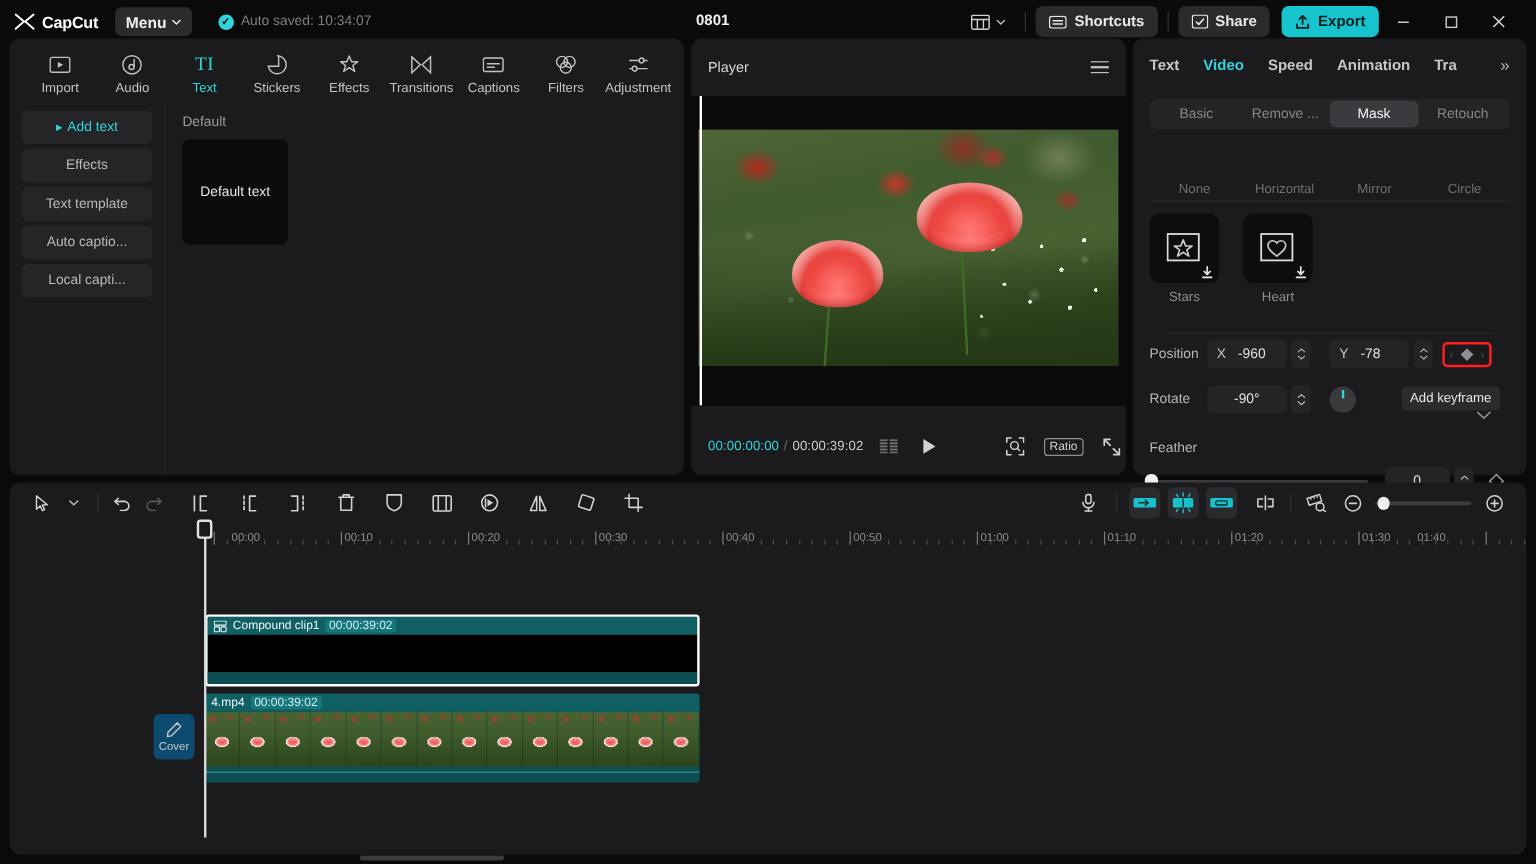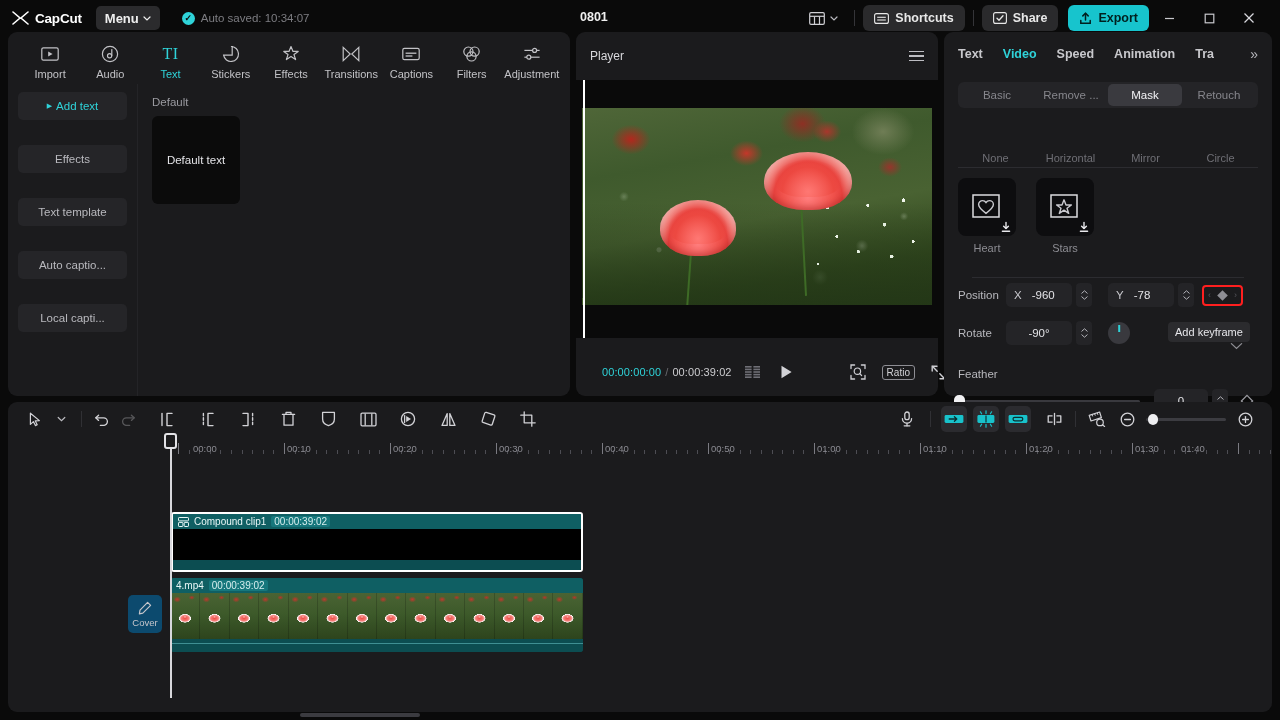--- a/index.html
+++ b/index.html
@@ -61,21 +61,21 @@
   .lp-tab {
     width: 57px; display: flex; flex-direction: column; align-items: center;
     gap: 4px; padding-top: 6px; cursor: pointer; color: #c2c2c6; font-size: 11px;
   }
   .lp-tab.active { color: #2fd3d9; }
   .lp-tab .ic { height: 20px; display: flex; align-items: center; justify-content: center; }
   .lp-tab .ti-glyph { font-size: 16px; font-weight: 500; letter-spacing: 0.5px; font-family: "Liberation Serif", serif; }
 
   .lp-body { position: absolute; top: 52px; left: 0; right: 0; bottom: 0; display: flex; }
   .lp-side {
-    width: 130px; padding: 8px 10px 0 10px; display: flex; flex-direction: column; gap: 25px;
+    width: 130px; padding: 8px 10px 0 10px; display: flex; flex-direction: column; gap: 4px;
     border-right: 1px solid #242427;
   }
   .side-item {
     height: 28px; border-radius: 5px; background: #252528; display: flex;
     align-items: center; justify-content: center; font-size: 11.5px; color: #b9b9be; cursor: pointer;
   }
   .side-item.active { color: #2fd3d9; }
   .side-item .caret { font-size: 7px; margin-right: 4px; }
   .lp-content { flex: 1; padding: 12px 14px; }
   .content-label { font-size: 11.5px; color: #9a9aa0; margin-bottom: 8px; }
@@ -143,21 +143,21 @@
   }
   .poppy .bloom::after { content:''; position:absolute; inset: 14% 12% 22% 12%;
     border-radius: 50% 50% 40% 40%;
     background: radial-gradient(ellipse at 50% 85%, rgba(255,120,115,.9) 0%, rgba(236,70,62,.75) 55%, rgba(255,255,255,0) 80%); }
   .mask-line { position: absolute; left: 7px; top: 0; width: 1.6px; height: 258px; background: #ffffff; }
   .rot-handle {
     position: absolute; left: 600px; top: 207px; width: 19px; height: 19px; border-radius: 50%;
     background: #ffffff; display: flex; align-items: center; justify-content: center; cursor: grab;
   }
   .player-foot {
-    position: absolute; left: 12px; bottom: 0; width: 362px; height: 48px;
+    position: absolute; left: 0; bottom: 0; width: 362px; height: 48px;
     display: flex; align-items: center; padding: 0 14px; gap: 0;
   }
   .tc { font-size: 11px; letter-spacing: 0.1px; }
   .tc.cur { color: #2fd3d9; }
   .tc.sep { color: #6b6b70; margin: 0 4px; }
   .tc.tot { color: #cccccf; }
   .pf-icon { display:flex; align-items:center; justify-content:center; cursor:pointer; }
   .ratio-btn { border: 1px solid #8e8e94; border-radius: 3px; padding: 1px 4px; font-size: 10px; color: #d2d2d6; cursor: pointer; }
 
   
@@ -556,47 +556,47 @@
         <span>Horizontal</span>
         <span>Mirror</span>
         <span>Circle</span>
       </div>
       <div class="divider-line"></div>
       <div class="mask-grid">
         <div class="mask-cell">
           <div class="mask-thumb">
             <svg width="30" height="26" viewBox="0 0 30 26">
               <rect x="1" y="1" width="26" height="22" stroke="#dcdce0" stroke-width="1.5" fill="none"></rect>
+              <path d="M14 5.8 L16 11 L21.4 11 L17 14.2 L18.7 19.4 L14 16.2 L9.3 19.4 L11 14.2 L6.6 11 L12 11 Z" stroke="#c9c9ce" stroke-width="1.4" fill="none" stroke-linejoin="round"></path>
+            </svg>
+            <span class="dl-badge">
+              <svg width="12" height="12" viewBox="0 0 12 12">
+                  <path d="M6 1.4 L6 7.4" stroke="#e8e8ec" stroke-width="1.4" stroke-linecap="round"></path>
+                  <path d="M3.6 5.2 L6 7.6 L8.4 5.2" stroke="#e8e8ec" stroke-width="1.4" fill="none" stroke-linecap="round" stroke-linejoin="round"></path>
+                  <line x1="2.4" y1="10.2" x2="9.6" y2="10.2" stroke="#e8e8ec" stroke-width="1.4" stroke-linecap="round"></line>
+                </svg>
+            </span>
+          </div>
+          <span class="mask-cap">Stars</span>
+        </div>
+        <div class="mask-cell">
+          <div class="mask-thumb">
+            <svg width="30" height="26" viewBox="0 0 30 26">
+              <rect x="1" y="1" width="26" height="22" stroke="#dcdce0" stroke-width="1.5" fill="none"></rect>
               <path d="M14 19.4 C9.2 15.8 6.6 13.6 6.6 10.6 C6.6 8.3 8.4 6.6 10.6 6.6 C12 6.6 13.3 7.4 14 8.5 C14.7 7.4 16 6.6 17.4 6.6 C19.6 6.6 21.4 8.3 21.4 10.6 C21.4 13.6 18.8 15.8 14 19.4 Z" stroke="#c9c9ce" stroke-width="1.4" fill="none"></path>
             </svg>
             <span class="dl-badge">
               <svg width="12" height="12" viewBox="0 0 12 12">
                   <path d="M6 1.4 L6 7.4" stroke="#e8e8ec" stroke-width="1.4" stroke-linecap="round"></path>
                   <path d="M3.6 5.2 L6 7.6 L8.4 5.2" stroke="#e8e8ec" stroke-width="1.4" fill="none" stroke-linecap="round" stroke-linejoin="round"></path>
                   <line x1="2.4" y1="10.2" x2="9.6" y2="10.2" stroke="#e8e8ec" stroke-width="1.4" stroke-linecap="round"></line>
                 </svg>
             </span>
           </div>
           <span class="mask-cap">Heart</span>
-        </div>
-        <div class="mask-cell">
-          <div class="mask-thumb">
-            <svg width="30" height="26" viewBox="0 0 30 26">
-              <rect x="1" y="1" width="26" height="22" stroke="#dcdce0" stroke-width="1.5" fill="none"></rect>
-              <path d="M14 5.8 L16 11 L21.4 11 L17 14.2 L18.7 19.4 L14 16.2 L9.3 19.4 L11 14.2 L6.6 11 L12 11 Z" stroke="#c9c9ce" stroke-width="1.4" fill="none" stroke-linejoin="round"></path>
-            </svg>
-            <span class="dl-badge">
-              <svg width="12" height="12" viewBox="0 0 12 12">
-                  <path d="M6 1.4 L6 7.4" stroke="#e8e8ec" stroke-width="1.4" stroke-linecap="round"></path>
-                  <path d="M3.6 5.2 L6 7.6 L8.4 5.2" stroke="#e8e8ec" stroke-width="1.4" fill="none" stroke-linecap="round" stroke-linejoin="round"></path>
-                  <line x1="2.4" y1="10.2" x2="9.6" y2="10.2" stroke="#e8e8ec" stroke-width="1.4" stroke-linecap="round"></line>
-                </svg>
-            </span>
-          </div>
-          <span class="mask-cap">Stars</span>
         </div>
       </div>
     </div>
     <div class="divider-line" style="position:absolute; top:242px; left:14px; right:14px;"></div>
 
     <div class="prop-area">
 
       <div class="prop-row">
         <span class="prop-label">Position</span>
         <span class="num-field" style="width:66px;">

